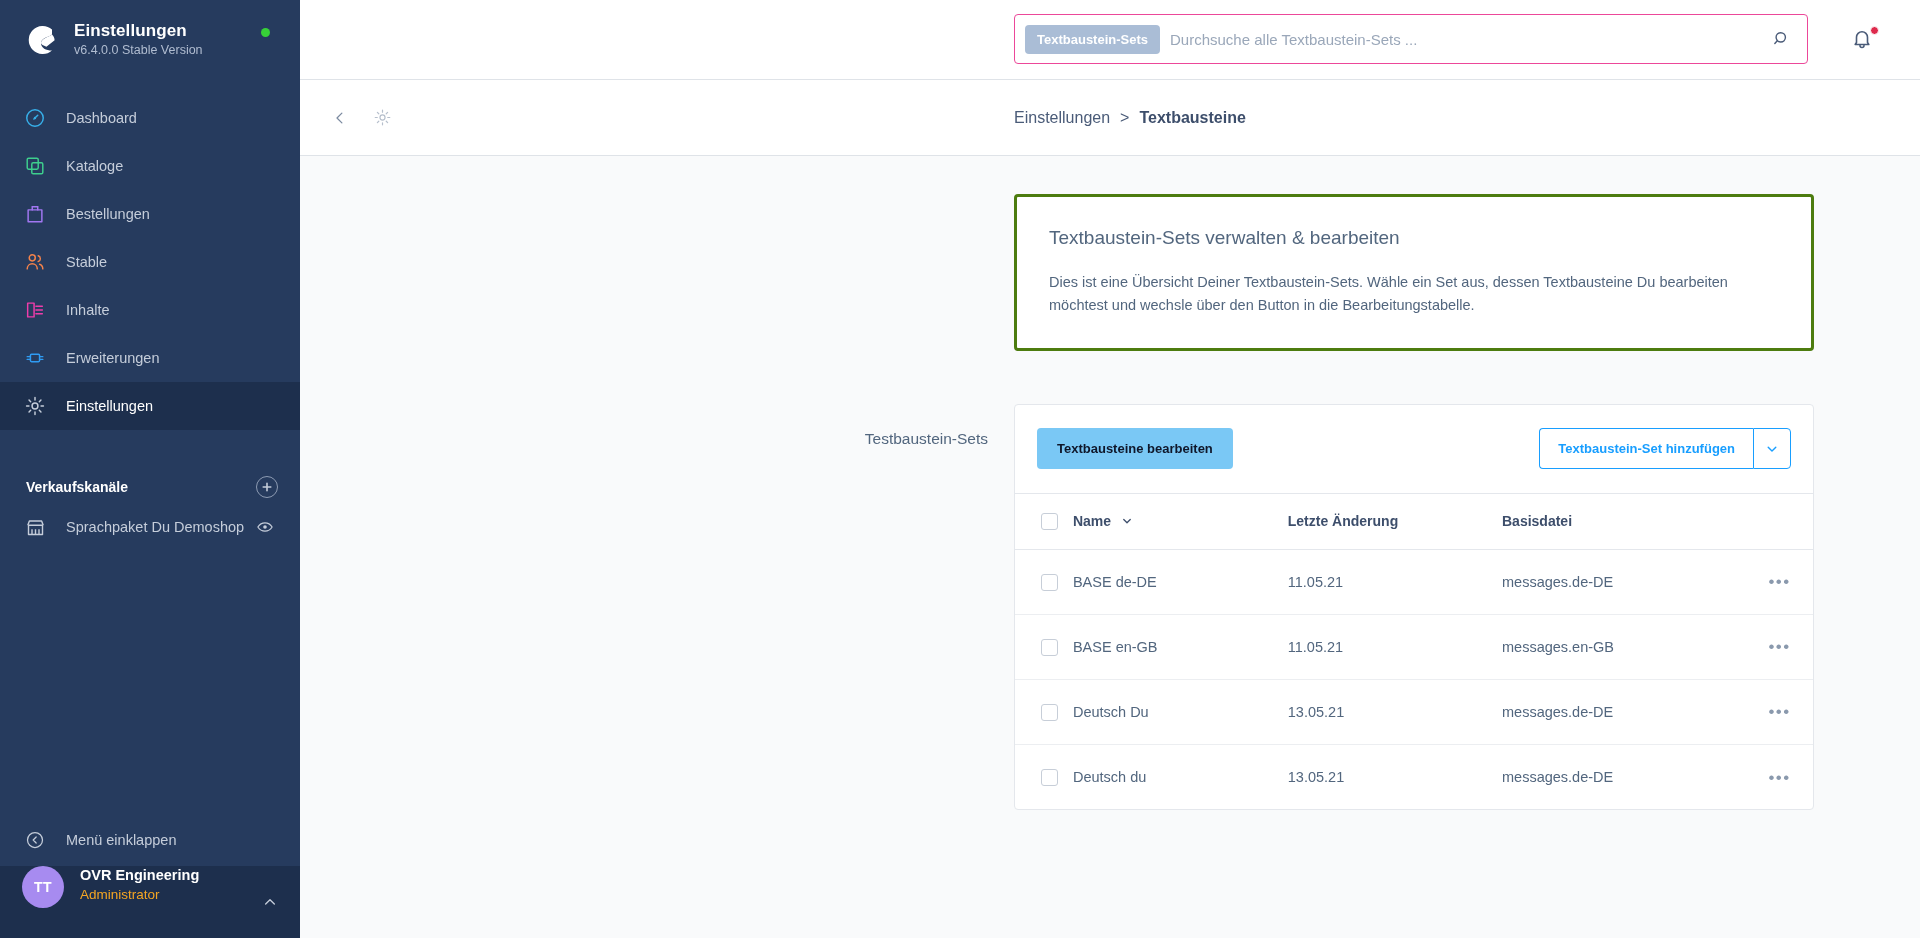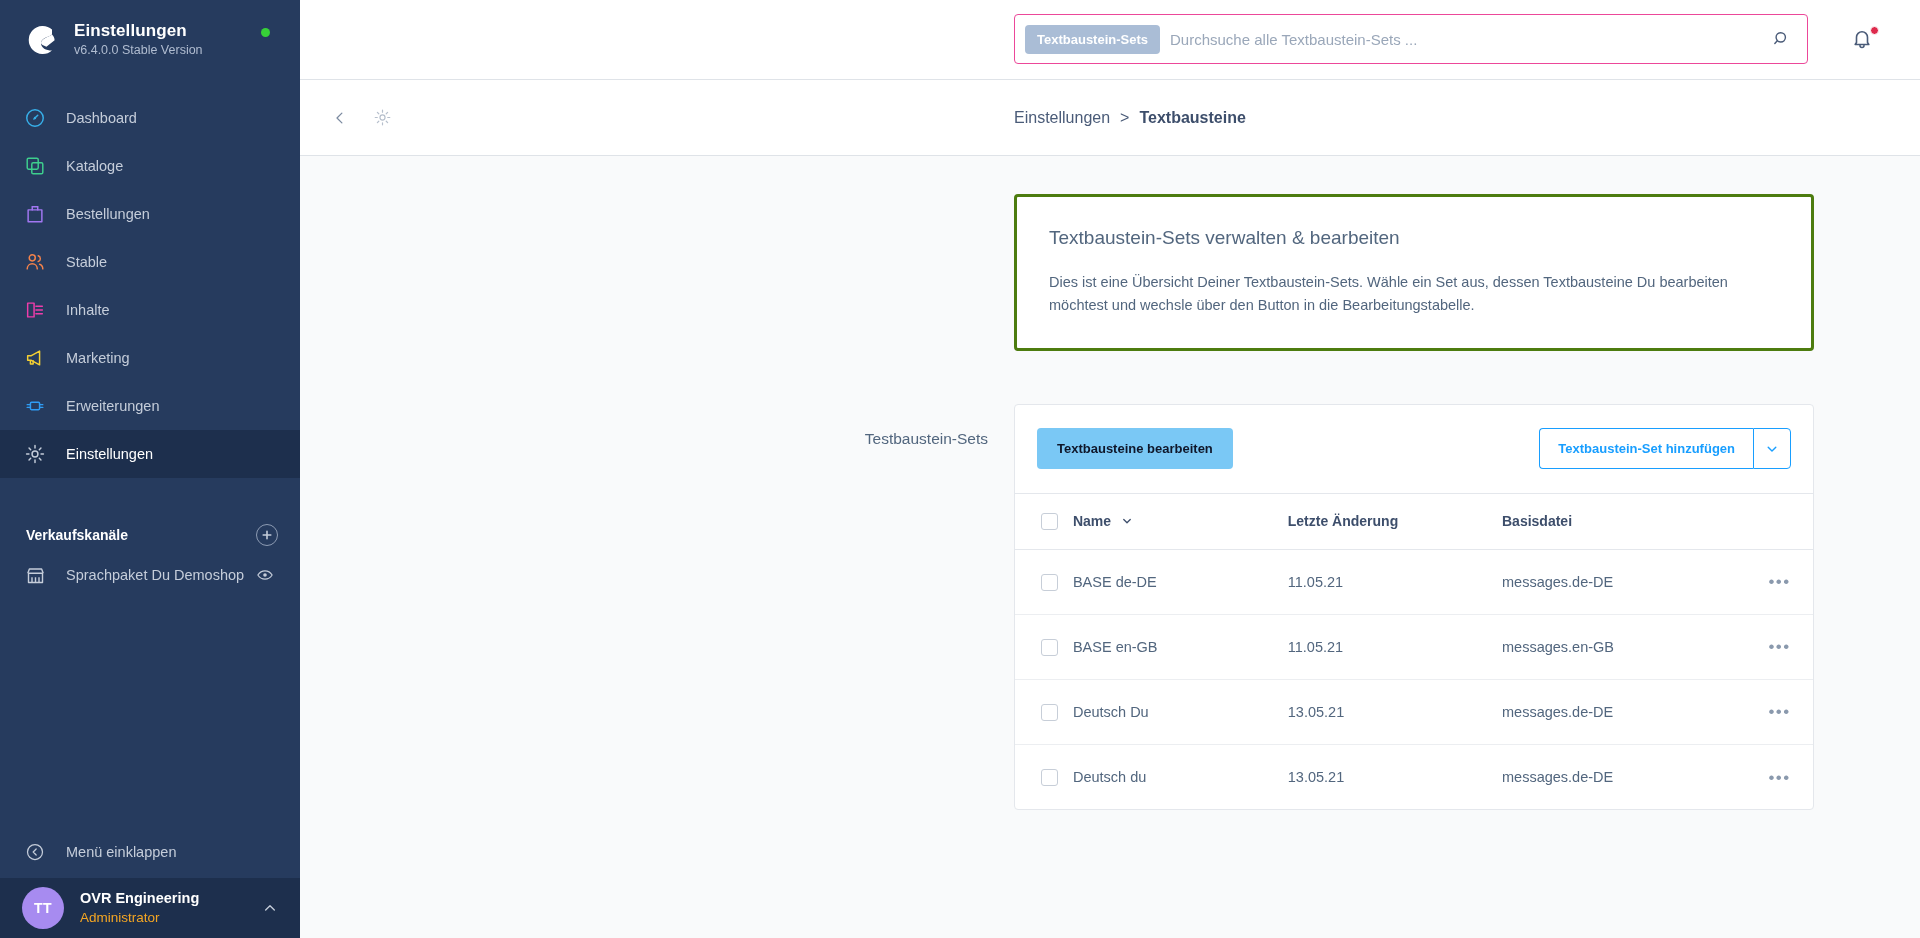--- a/index.html
+++ b/index.html
@@ -78,22 +78,22 @@
 
   .sb-collapse {
     display: flex; align-items: center;
     height: 52px; padding: 0 22px;
     color: #c5cdda; font-size: 14.5px; cursor: pointer;
   }
   .sb-collapse .sb-icon { width: 26px; height: 26px; margin-right: 18px; display:flex;align-items:center;justify-content:center; }
 
   .sb-user {
     background: #1d2f4d;
-    height: 60px;
-    display: flex; align-items: center;
+    height: 72px;
+    display: flex; 
     padding: 0 22px;
     cursor: pointer;
   }
   .avatar {
     width: 42px; height: 42px; border-radius: 50%;
     background: #a78bf0;
     color: #fff; font-size: 14px; font-weight: bold;
     display: flex; align-items: center; justify-content: center;
     flex-shrink: 0; margin-right: 16px;
     letter-spacing: .5px;
@@ -336,29 +336,20 @@
       <div class="sb-item">
         <span class="sb-icon">
           <svg width="22" height="22" viewBox="0 0 24 24" fill="none" stroke="#ef3dab" stroke-width="1.6">
             <path d="M4 4.5h7v15H4z" stroke-linejoin="round"></path>
               <path d="M13 8h7M13 12h7M13 16h7" stroke-linecap="round"></path>
           </svg>
         </span>
         <span>Inhalte</span>
       </div>
 
-      <div class="sb-item">
-        <span class="sb-icon">
-          <svg width="22" height="22" viewBox="0 0 24 24" fill="none" stroke="#f5d033" stroke-width="1.6">
-            <path d="M4 9.5h4l9-5v15l-9-5H4z" stroke-linejoin="round"></path>
-              <path d="M7 14.5v4h3v-4" stroke-linejoin="round"></path>
-          </svg>
-        </span>
-        <span>Marketing</span>
-      </div>
 
       <div class="sb-item">
         <span class="sb-icon">
           <svg width="22" height="22" viewBox="0 0 24 24" fill="none" stroke="#2f9cf4" stroke-width="1.6">
             <rect x="7" y="8" width="10" height="8" rx="1.2"></rect>
               <path d="M3.5 10.5H7M3.5 13.5H7M17 10.5h3.5M17 13.5h3.5" stroke-linecap="round"></path>
           </svg>
         </span>
         <span>Erweiterungen</span>
       </div>

